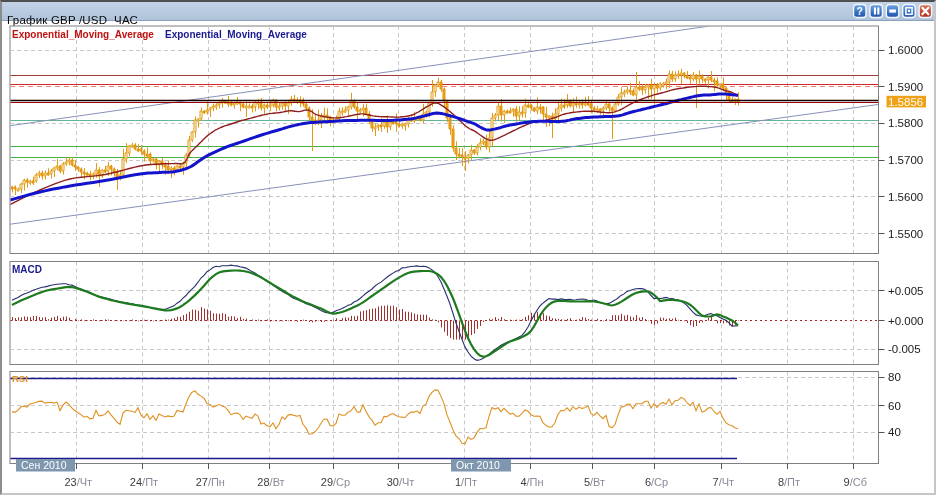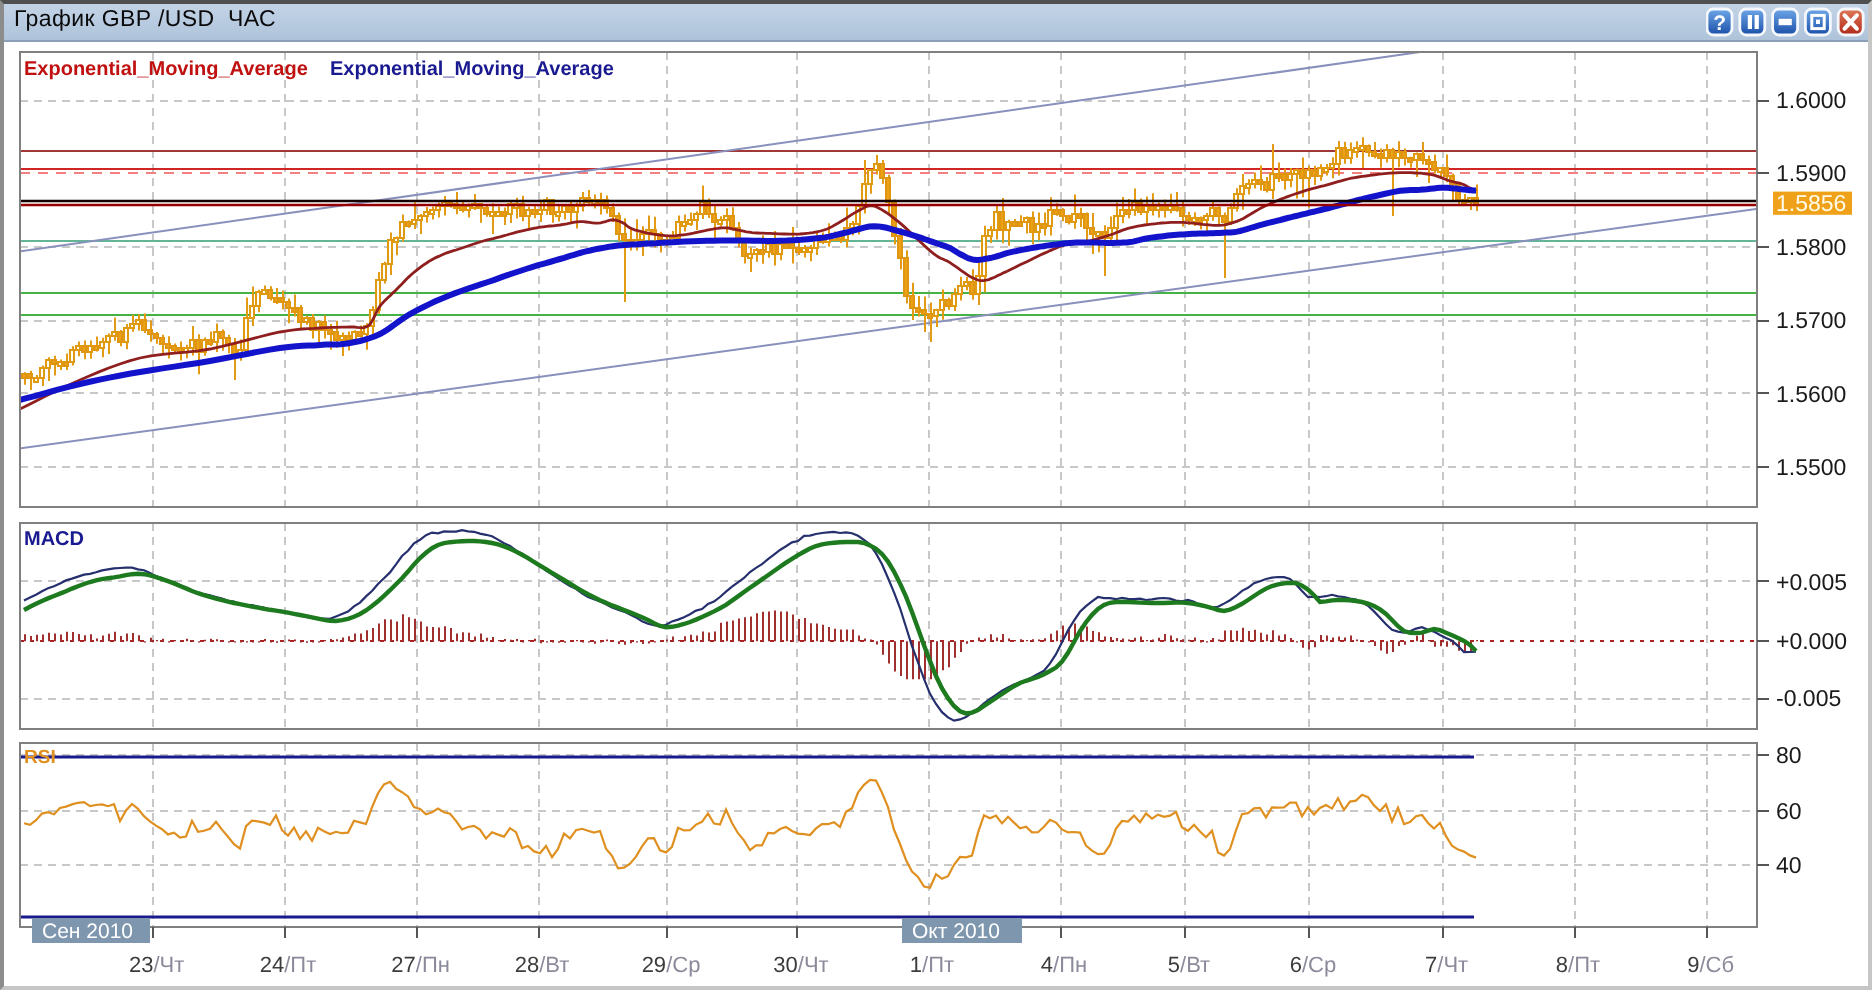--- a/index.html
+++ b/index.html
@@ -1,19 +1,19 @@
 <!DOCTYPE html>
 <html><head><meta charset="utf-8"><style>
 html,body{margin:0;padding:0;width:936px;height:495px;overflow:hidden;background:#fff;
 font-family:"Liberation Sans",sans-serif;}
 #win{position:absolute;left:0;top:0;width:936px;height:495px;background:#fff;
 border-top:2px solid #4f4f4f;border-left:2px solid #8c8c8c;border-right:2px solid #c6c6c6;border-bottom:2px solid #c6c6c6;box-sizing:border-box;}
 #tbar{position:absolute;left:0;top:0;width:100%;height:18px;background:linear-gradient(#c3d3e6,#aec3da);
 border-bottom:1px solid #8ba0b8;}
-#title{position:absolute;left:5px;top:2px;font-size:11.5px;color:#0a0a0a;letter-spacing:0.2px;}
+#title{position:absolute;left:5px;top:12px;font-size:11.5px;color:#0a0a0a;letter-spacing:0.2px;}
 </style></head><body>
 <div id="win">
  <div id="tbar">
   <div id="title">График GBP /USD&nbsp; ЧАС</div>
   <svg width="82" height="17" viewBox="0 0 82 17" xmlns="http://www.w3.org/2000/svg" style="position:absolute;left:851px;top:1px">
    <defs>
     <linearGradient id="bg1" x1="0" y1="0" x2="0" y2="1">
             <stop offset="0" stop-color="#6fa7e8"></stop>
             <stop offset="1" stop-color="#1a4fa8"></stop>
           </linearGradient>

